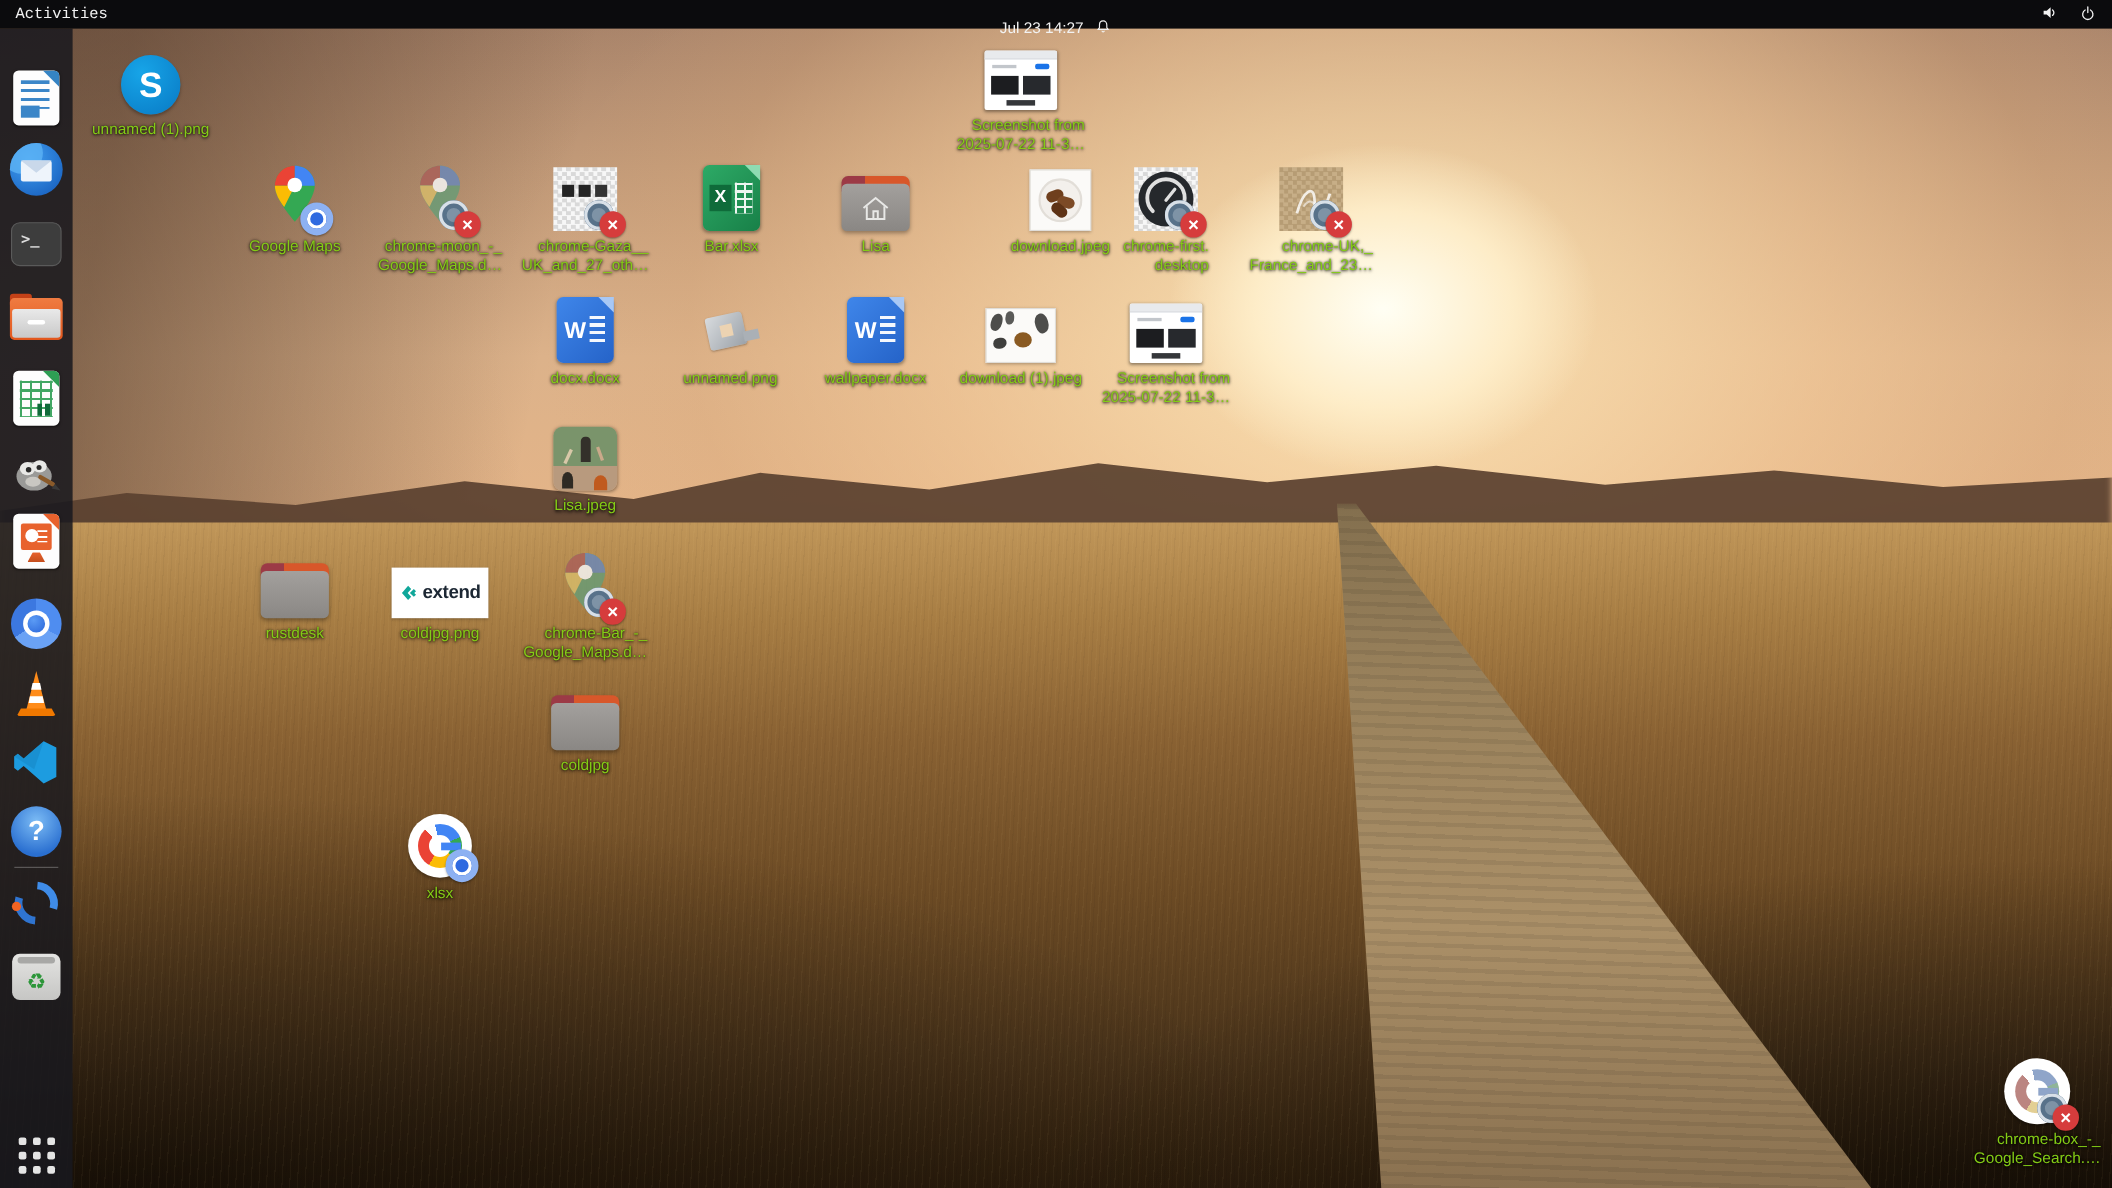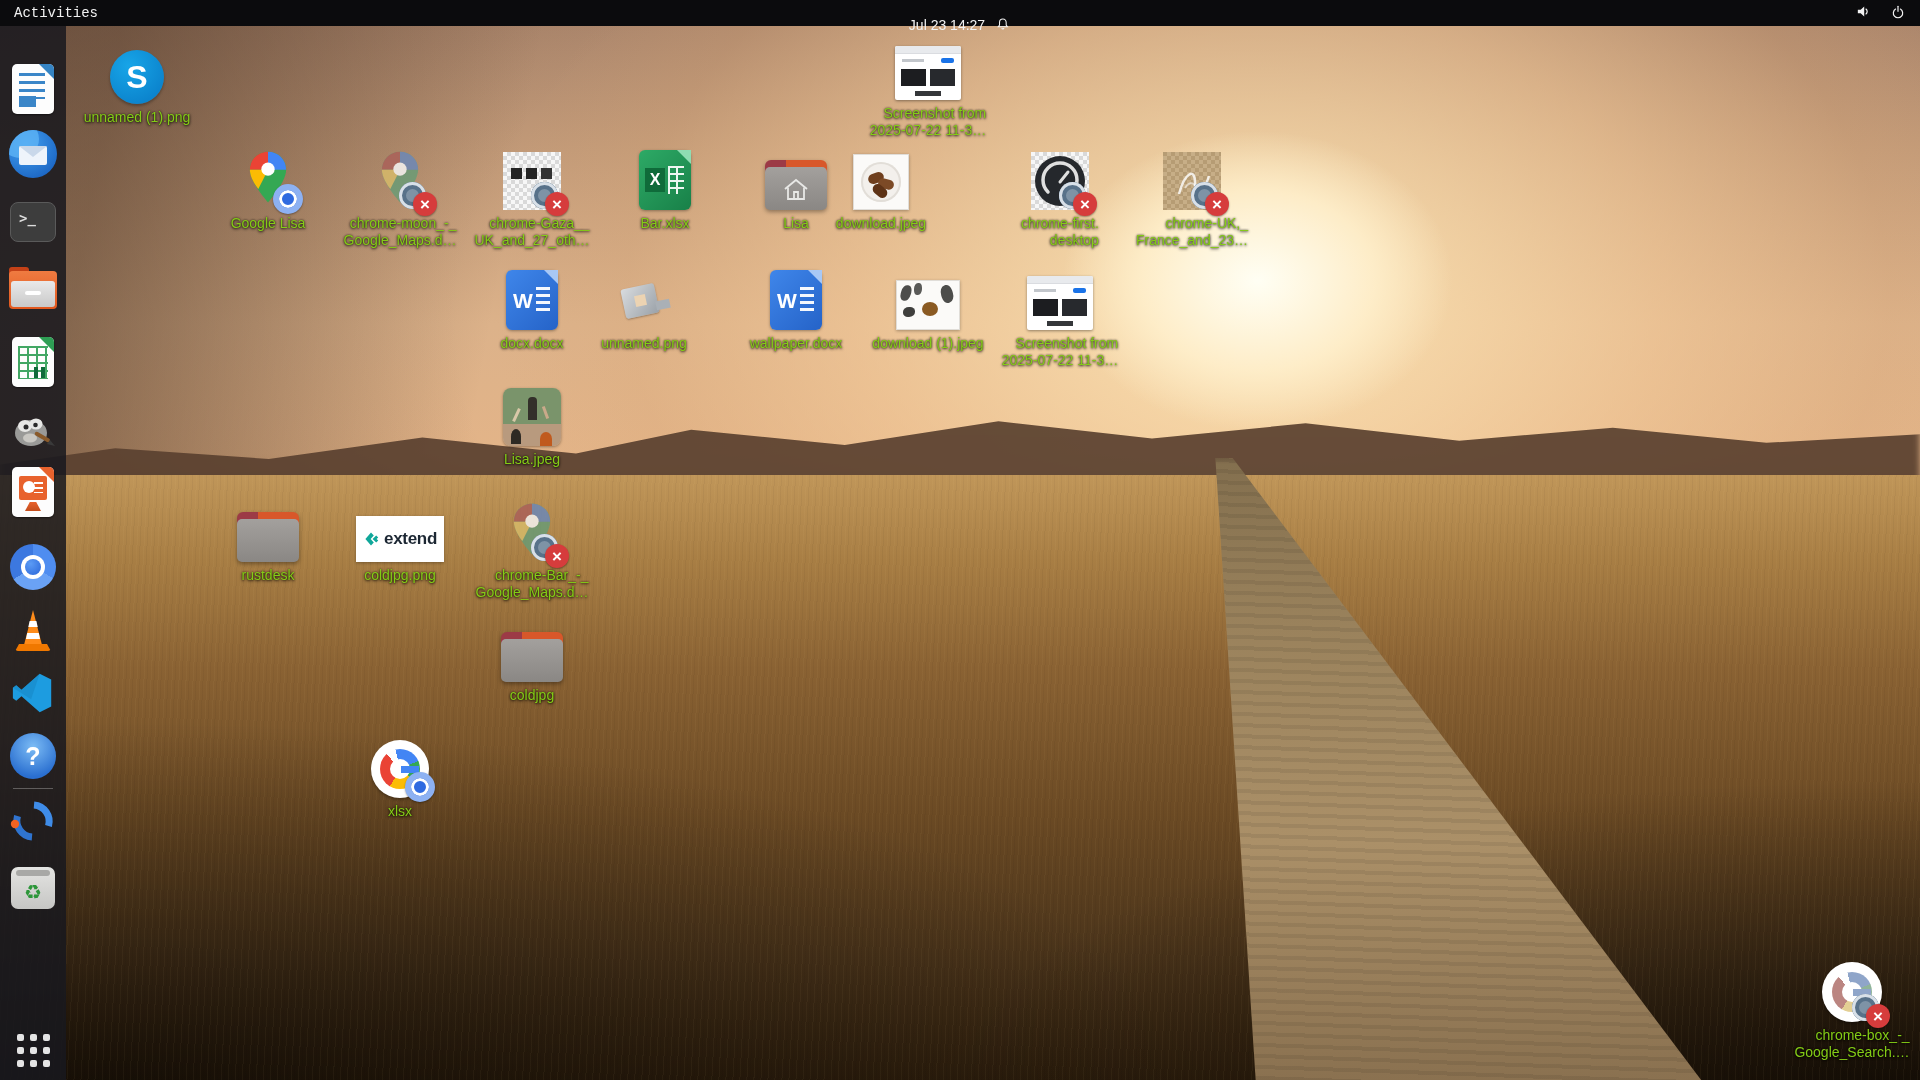--- a/index.html
+++ b/index.html
@@ -357,21 +357,21 @@
       <svg width="58" height="58" viewBox="0 0 48 48">
         <path d="M24 3 C15.5 3 9 9.6 9 18 C9 28.5 24 45 24 45 C24 45 39 28.5 39 18 C39 9.6 32.5 3 24 3 Z" fill="#34a853"></path>
         <path d="M24 3 C15.5 3 9 9.6 9 18 L24 18 Z" fill="#ea4335"></path>
         <path d="M24 3 C32.5 3 39 9.6 39 18 L24 18 Z" fill="#4285f4"></path>
         <path d="M9 18 C9 23.5 12.5 29.5 16 34 L24 18 Z" fill="#fbbc04"></path>
         <circle cx="24" cy="17.5" r="5.5" fill="#fff"></circle>
       </svg>
       <div class="badge-chromium"></div>
     </div>
   </div>
-  <div class="dlabel">Google Lisa</div>
+  <div class="dlabel">Google Maps</div>
 </div>
 
 <div class="dicon" style="left:400px; top:146px">
   <div class="icwrap">
     <div style="position:relative">
       <svg class="faded" width="58" height="58" viewBox="0 0 48 48">
         <path d="M24 3 C15.5 3 9 9.6 9 18 C9 28.5 24 45 24 45 C24 45 39 28.5 39 18 C39 9.6 32.5 3 24 3 Z" fill="#34a853"></path>
         <path d="M24 3 C15.5 3 9 9.6 9 18 L24 18 Z" fill="#ea4335"></path>
         <path d="M24 3 C32.5 3 39 9.6 39 18 L24 18 Z" fill="#4285f4"></path>
         <path d="M9 18 C9 23.5 12.5 29.5 16 34 L24 18 Z" fill="#fbbc04"></path>
@@ -423,21 +423,21 @@
           <path d="M4 13 L15 4 L26 13"></path>
           <path d="M7 11.5 V23 H23 V11.5"></path>
           <path d="M13 23 V16 H17 V23"></path>
         </svg>
       </div>
     </div>
   </div>
   <div class="dlabel">Lisa</div>
 </div>
 
-<div class="dicon" style="left:881px; top:146px">
+<div class="dicon" style="left:964px; top:146px">
   <div class="icwrap">
     <div class="photo" style="width:56px;height:56px">
       <div class="plate"></div>
       <div class="date" style="left:14px;top:18px;transform:rotate(-20deg)"></div>
       <div class="date" style="left:24px;top:24px;transform:rotate(15deg);background:#7c4a26"></div>
       <div class="date" style="left:18px;top:31px;transform:rotate(40deg);background:#5e3316"></div>
     </div>
   </div>
   <div class="dlabel">download.jpeg</div>
 </div>
@@ -482,21 +482,21 @@
   <div class="icwrap">
     <div class="word">
       <div class="corner"></div>
       <span class="letter">W</span>
       <div class="lines"></div>
     </div>
   </div>
   <div class="dlabel">docx.docx</div>
 </div>
 
-<div class="dicon" style="left:644px; top:266px">
+<div class="dicon" style="left:664px; top:266px">
   <div class="icwrap">
     <div class="gm-wrap">
       <div class="gm-main"></div>
         <div class="gm-hole"></div>
         <div class="gm-arm"></div>
     </div>
   </div>
   <div class="dlabel">unnamed.png</div>
 </div>
 

